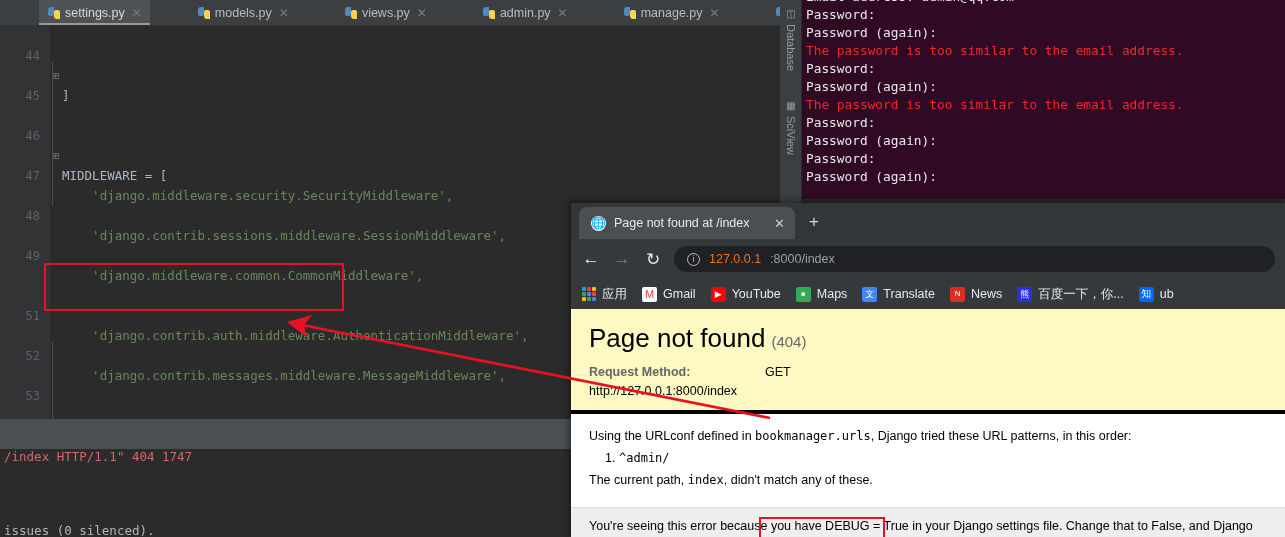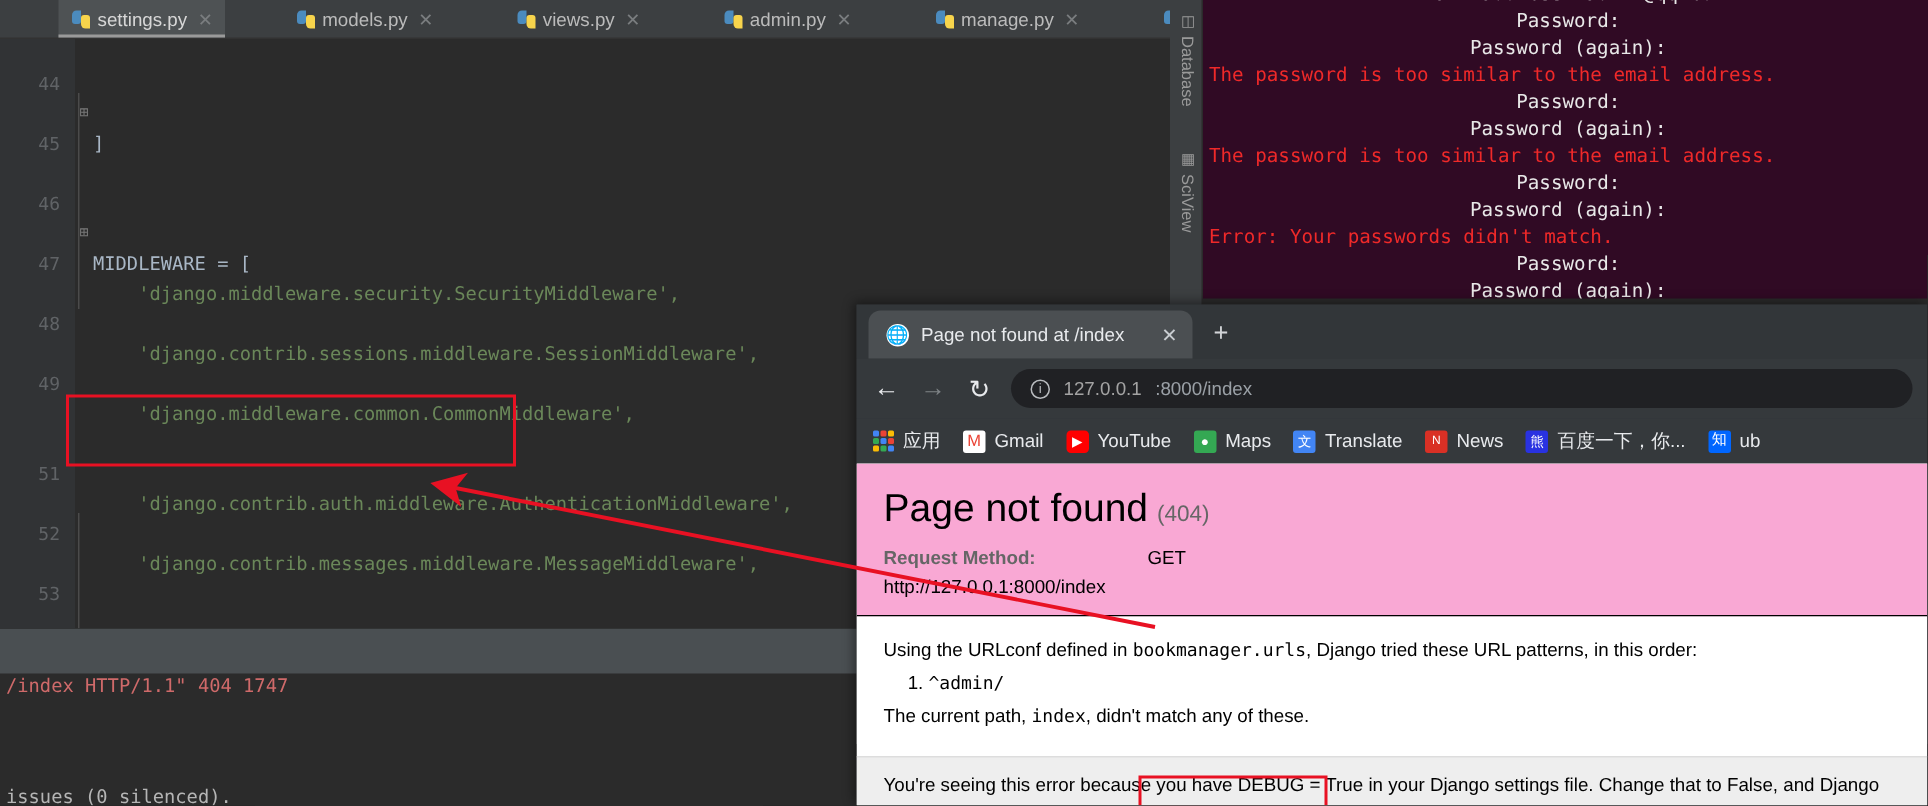--- a/index.html
+++ b/index.html
@@ -126,21 +126,21 @@
   }
   .stripicon { font-size: 10px; color: #9a9a9a; }
 
   
   .terminal {
     position: absolute; left: 802px; top: 0; width: 483px; height: 199px;
     background: #300a24; overflow: hidden;
     font-family: "DejaVu Sans Mono", monospace; font-size: 12.8px;
   }
   .tline { height: 18px; line-height: 18px; white-space: pre; padding-left: 4px; }
-  .twhite { color: #e8e8e8; text-align: center; }
+  .twhite { color: #e8e8e8; }
   .tred { color: #ef2929; }
 
   
   .browser {
     position: absolute; left: 571px; top: 203px; width: 714px; height: 334px;
     background: #323639; box-shadow: -2px -2px 7px rgba(0,0,0,0.45);
     overflow: hidden;
   }
   .btabstrip {
     position: relative; height: 36px; background: #323639;
@@ -169,21 +169,21 @@
   .navbtn.dim { color: #7e8386; }
   .omnibox {
     flex: 1; height: 26px; background: #202124; border-radius: 13px;
     display: flex; align-items: center; gap: 9px; padding: 0 13px;
     color: #e8eaed; font-size: 12.5px;
   }
   .infoicon {
     width: 13px; height: 13px; border: 1px solid #b9bcbf; border-radius: 50%;
     color: #b9bcbf; font-size: 9px; line-height: 11px; text-align: center; flex: none;
   }
-  .urlhost { color: #a3a3a3; text-align: right; }
+  .urlhost { color: #f97316; text-align: right; }
   .urlpath { color: #9aa0a6; }
 
   .bookmarks {
     height: 30px; background: #35393c; display: flex; align-items: center;
     gap: 15px; padding: 0 11px; color: #e8eaed; font-size: 12.5px;
     white-space: nowrap; overflow: hidden;
   }
   .bmark { display: flex; align-items: center; gap: 6px; flex: none; }
   .appsgrid {
     width: 14px; height: 14px; display: grid; flex: none;
@@ -194,21 +194,21 @@
     width: 15px; height: 15px; flex: none; border-radius: 2px;
     display: flex; align-items: center; justify-content: center;
     font-size: 9px; color: #fff; line-height: 1;
   }
 
   
   .pagebody {
     height: 228px; background: #ffffff; overflow: hidden; position: relative;
   }
   .djhead {
-    background: #f9a8d4; border-bottom: 1px solid #000000; padding: 14px 0 9px 18px;
+    background: #fef9c3; border-bottom: 4px solid #000000; padding: 14px 0 9px 18px;
     font-family: "Liberation Sans", sans-serif; color: #000;
   }
   .djtitle { font-size: 26px; font-weight: normal; color: #000; }
   .djtitle .code404 { font-size: 15px; color: #666; margin-left: 6px; }
   .djtable { margin-top: 9px; font-size: 12.5px; }
   .djrow { display: flex; line-height: 19px; }
   .djth {
     width: 176px; color: #666; font-weight: bold;
     padding-right: 8px;
   }
@@ -367,21 +367,20 @@
   <div class="terminal">
     <div class="tline twhite" style="margin-top:-12px">Email address: admin@qq.com</div>
     <div class="tline twhite">Password:</div>
     <div class="tline twhite">Password (again):</div>
     <div class="tline tred">The password is too similar to the email address.</div>
     <div class="tline twhite">Password:</div>
     <div class="tline twhite">Password (again):</div>
     <div class="tline tred">The password is too similar to the email address.</div>
     <div class="tline twhite">Password:</div>
     <div class="tline twhite">Password (again):</div>
-    <div class="tline tred">Error: Your passwords didn't match.</div>
     <div class="tline twhite">Password:</div>
     <div class="tline twhite">Password (again):</div>
   </div>
 
   <div class="browser">
 
     <div class="btabstrip">
       <div class="btab">
         <span class="favicon">🌐</span>
         <span class="btabtitle">Page not found at /index</span>

